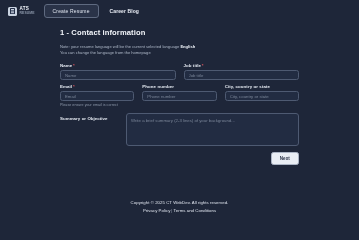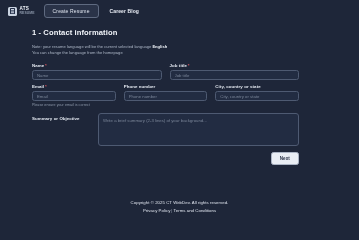--- a/index.html
+++ b/index.html
@@ -103,21 +103,21 @@
     font-size: 5px;
     font-weight: bold;
     color: #eaeef6;
     letter-spacing: 0.1px;
     white-space: nowrap;
   }
 
   
   .main {
     flex: 1 1 auto;
-    padding: 6px 60px 0 32px;
+    padding: 6px 60px 0 60px;
     box-sizing: border-box;
   }
   .page-title {
     font-size: 7.6px;
     font-weight: bold;
     color: #f2f5fa;
     letter-spacing: 0.1px;
     margin-bottom: 7px;
   }
   .note {

